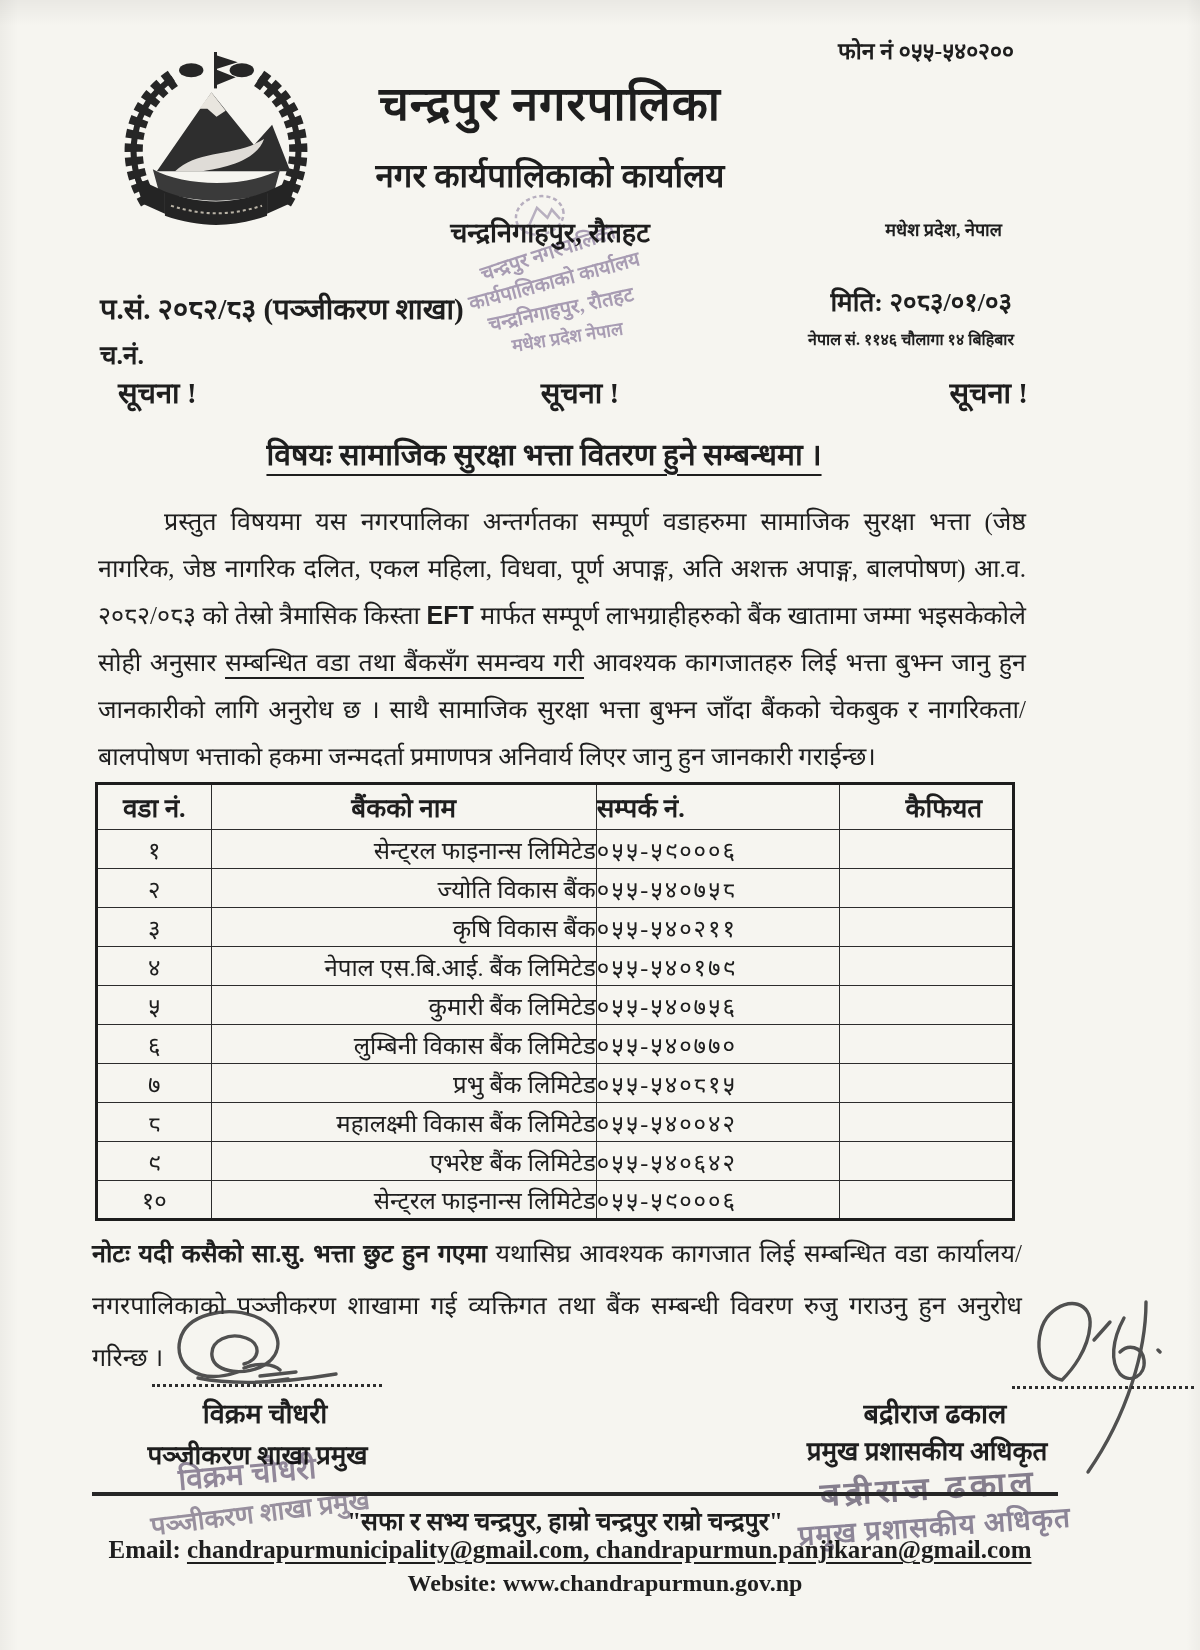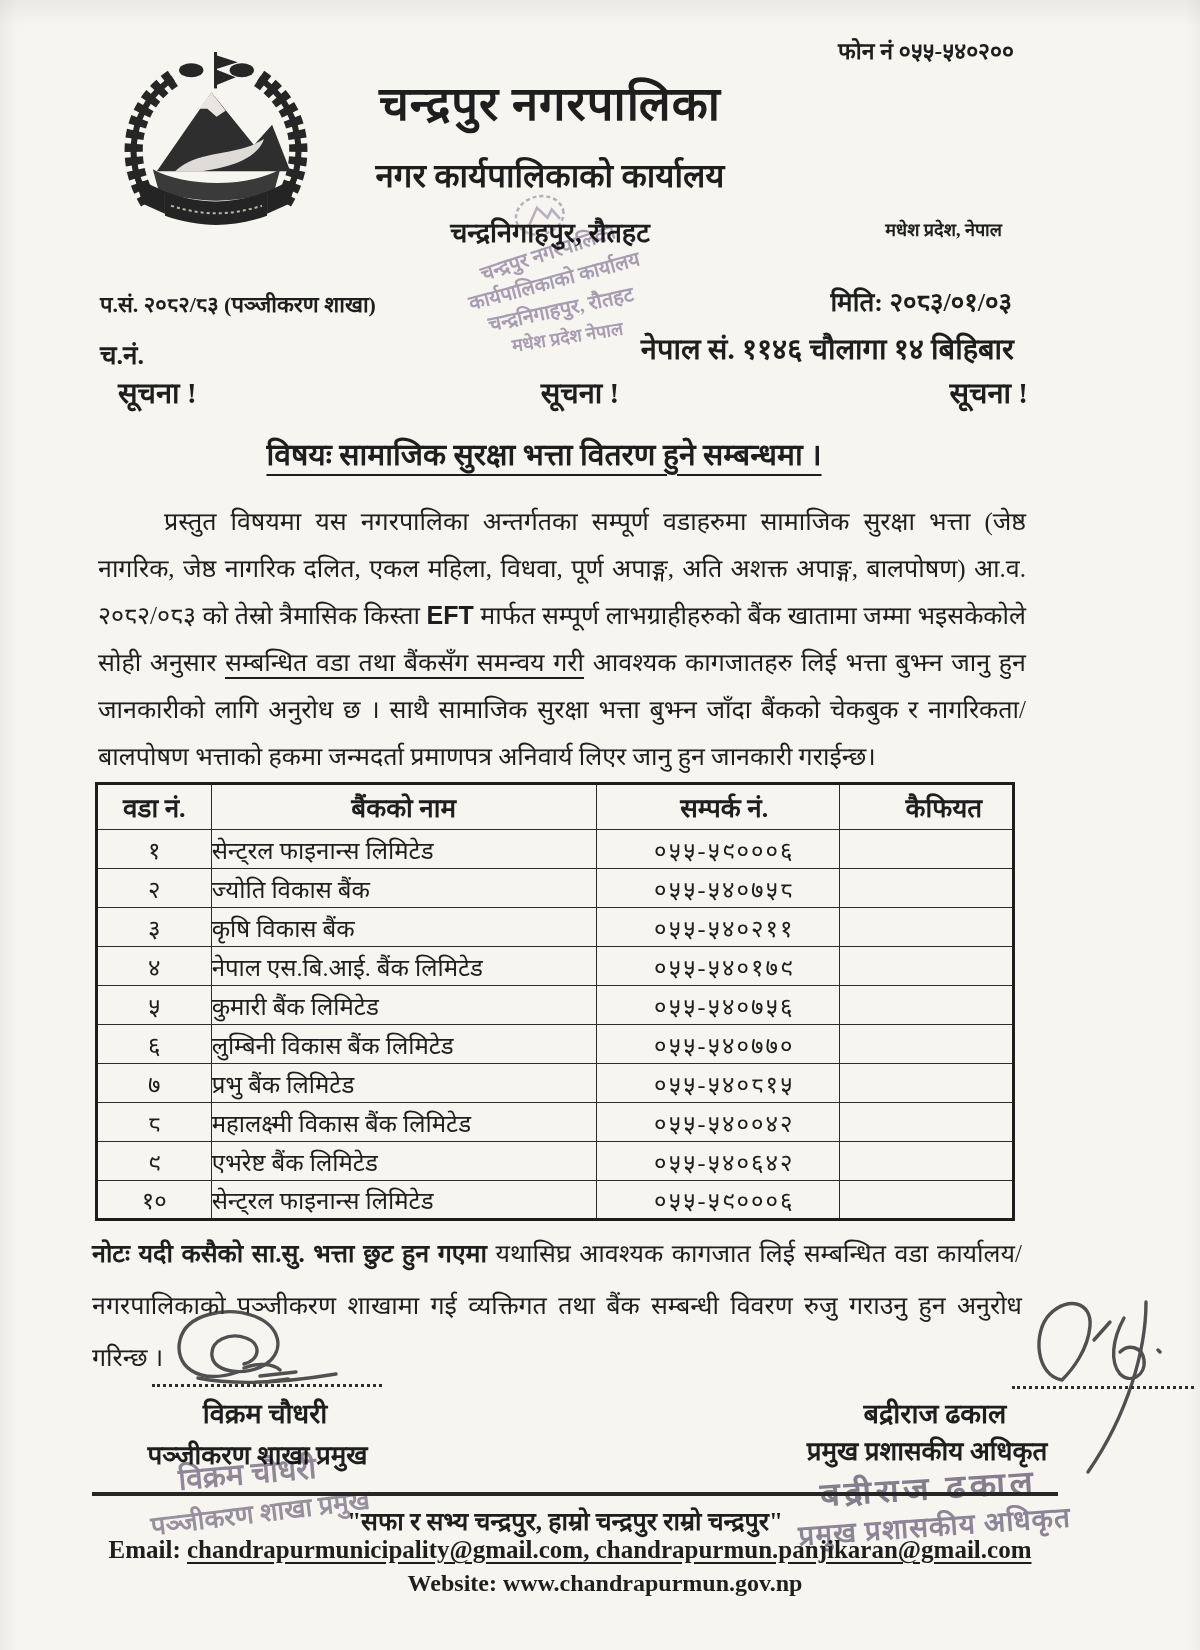--- a/index.html
+++ b/index.html
@@ -26,24 +26,24 @@
   .round-stamp { top:192px; left:430px; width:245px; color:#9c8fb0; opacity:.82;
                  transform:rotate(-13deg); text-align:center; line-height:29px;
                  font-weight:bold; font-size:20px; mix-blend-mode:multiply; }
   .round-stamp .st-emblem { display:block; margin:0 auto 2px auto; opacity:.8; }
   .round-stamp .l1 { display:block; transform:rotate(-5deg); }
   .round-stamp .l2 { display:block; transform:rotate(-2deg); }
   .round-stamp .l3 { display:block; transform:rotate(1deg); }
   .round-stamp .l4 { display:block; transform:rotate(4deg); font-size:18px; }
 
   
-  .ref1   { top:288px; left:100px;  font-size:22px; font-weight:600; }
+  .ref1   { top:288px; left:100px;  font-size:29px; font-weight:600; }
   .ref2   { top:336px; left:100px;  font-size:26px; font-weight:600; }
   .date1  { top:283px; right:188px; font-size:26px; font-weight:600; }
-  .date2  { top:328px; right:186px; font-size:29px; font-weight:600; }
+  .date2  { top:328px; right:186px; font-size:16px; font-weight:600; }
   .notice1{ top:372px; left:118px;  font-size:29px; }
   .notice2{ top:372px; left:0; width:1160px; font-size:29px; }
   .notice3{ top:372px; right:172px; font-size:29px; }
 
   .subject { top:433px; left:0; width:1088px; font-size:30px;
              text-decoration:underline; text-underline-offset:9px;
              text-decoration-thickness:2px; }
 
   .body-par { top:498px; left:98px; width:928px; font-size:25px; line-height:47px;
               text-align:justify; text-indent:66px; font-weight:500; }
@@ -51,22 +51,22 @@
   .body-par .uline { text-decoration:underline; text-underline-offset:6px; }
 
   
   .bank-table { top:782px; left:95px; width:920px; border-collapse:collapse;
                 font-size:24px; }
   .bank-table th, .bank-table td { border:1.5px solid #2c2c2c; }
   .bank-table { border:3px solid #1d1d1d; }
   .bank-table th { height:46px; font-size:26px; font-weight:bold; }
   .bank-table td { height:39px; }
   .col-ward    { width:12.5%; text-align:center; }
-  .col-bank    { width:42%;   text-align:left; }
-  .col-contact { width:26.5%; text-align:center; letter-spacing:2px;padding-left:13px; }
+  .col-bank    { width:42%;   text-align:right; }
+  .col-contact { width:26.5%; text-align:left; letter-spacing:2px; }
   .col-remarks { width:19%;padding-left:36px; }
   .bank-table th.col-bank { text-align:center; padding-left:0; }
   .bank-table th.col-contact { letter-spacing:0; }
 
   .note { top:1228px; left:92px; width:930px; font-size:25px; line-height:52px;
           text-align:justify; }
   .note .lead { font-weight:bold; }
 
   
   .sig-svg { stroke:#3a3a3a; fill:none; stroke-width:3.4; stroke-linecap:round; opacity:.88; }

